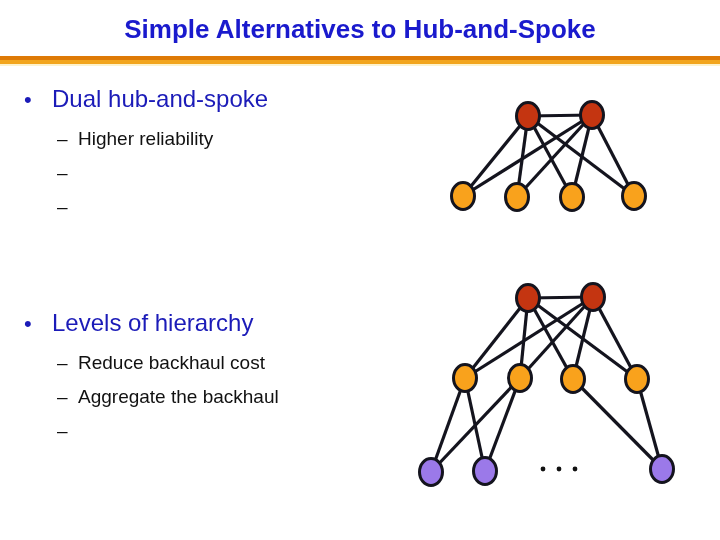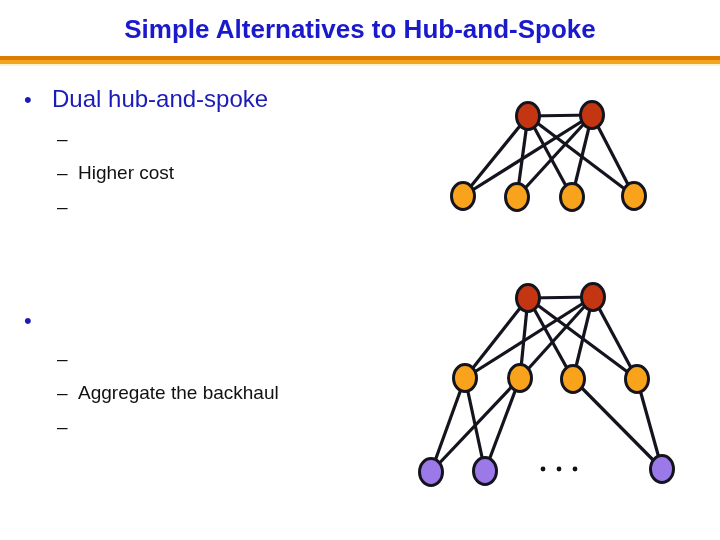--- a/index.html
+++ b/index.html
@@ -81,38 +81,40 @@
   <div class="divider"></div>
 
   <div class="section section-1">
     <div class="heading-row">
       <span class="bullet">•</span>
       <span class="heading">Dual hub-and-spoke</span>
     </div>
     <div class="sub-list">
       <div class="sub">
         <span class="dash">–</span>
+        <span>Higher reliability</span>
       </div>
       <div class="sub">
         <span class="dash">–</span>
-        <span>Higher cost</span>
       </div>
       <div class="sub">
         <span class="dash">–</span>
       </div>
     </div>
   </div>
 
   <div class="section section-2">
     <div class="heading-row">
       <span class="bullet">•</span>
+      <span class="heading">Levels of hierarchy</span>
     </div>
     <div class="sub-list">
       <div class="sub">
         <span class="dash">–</span>
+        <span>Reduce backhaul cost</span>
       </div>
       <div class="sub">
         <span class="dash">–</span>
         <span>Aggregate the backhaul</span>
       </div>
       <div class="sub">
         <span class="dash">–</span>
       </div>
     </div>
   </div>

